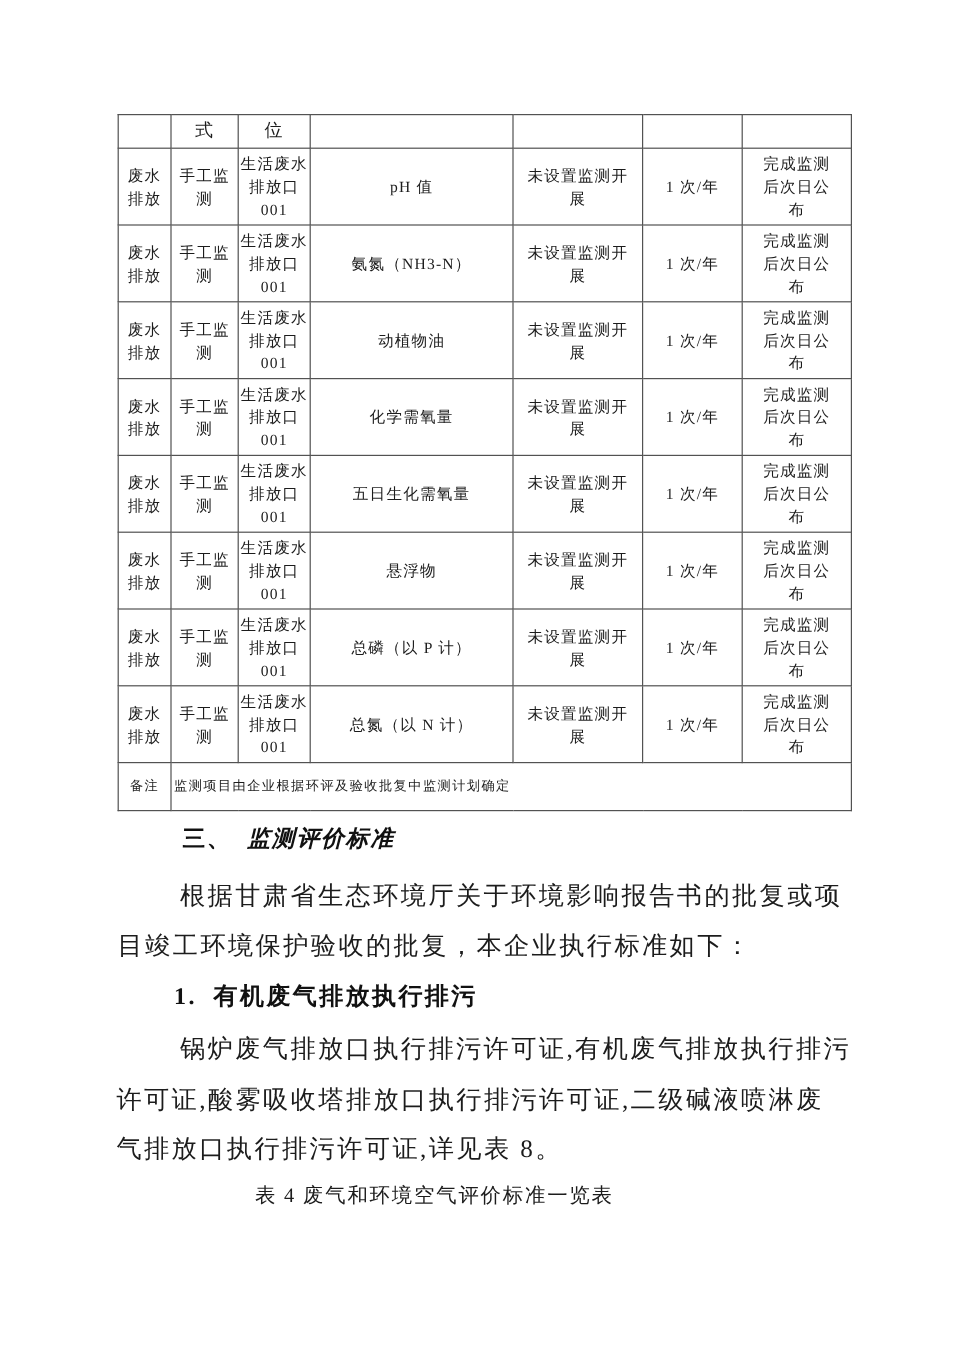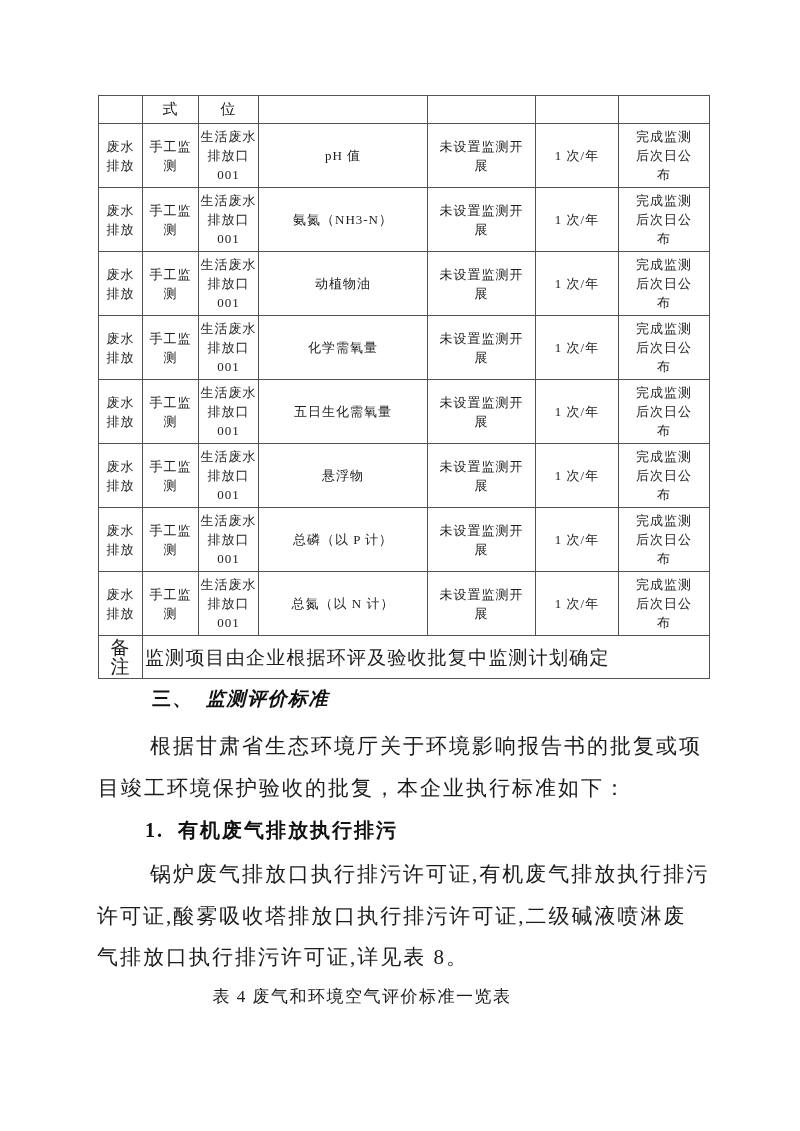--- a/index.html
+++ b/index.html
@@ -39,21 +39,21 @@
   tr.partial td { font-size: 15px; letter-spacing: 1px; }
   tr.data { height: 64px; }
   tr.data td:nth-child(1) { padding: 2px 2px; }
   tr.data td:nth-child(2) { padding: 2px 3px; }
   tr.data td:nth-child(3) { padding: 2px 0px; }
   tr.data td:nth-child(4) { padding: 2px 4px; }
   tr.data td:nth-child(5) { padding: 2px 6px; }
   tr.data td:nth-child(6) { padding: 2px 2px; }
   tr.data td:nth-child(7) { padding: 2px 12px; }
   tr.remark { height: 40px; }
-  tr.remark td { font-size: 19px; letter-spacing: 1.2px; }
+  tr.remark td { font-size: 11px; letter-spacing: 1.2px; }
   tr.remark td.remark-text {
     text-align: left;
   }
 
   
   .abs { position: absolute; white-space: nowrap; }
   .h1 {
     left: 152px; top: 686px;
     font-size: 19px; font-weight: bold; letter-spacing: 1.5px;
     color: #111111;

